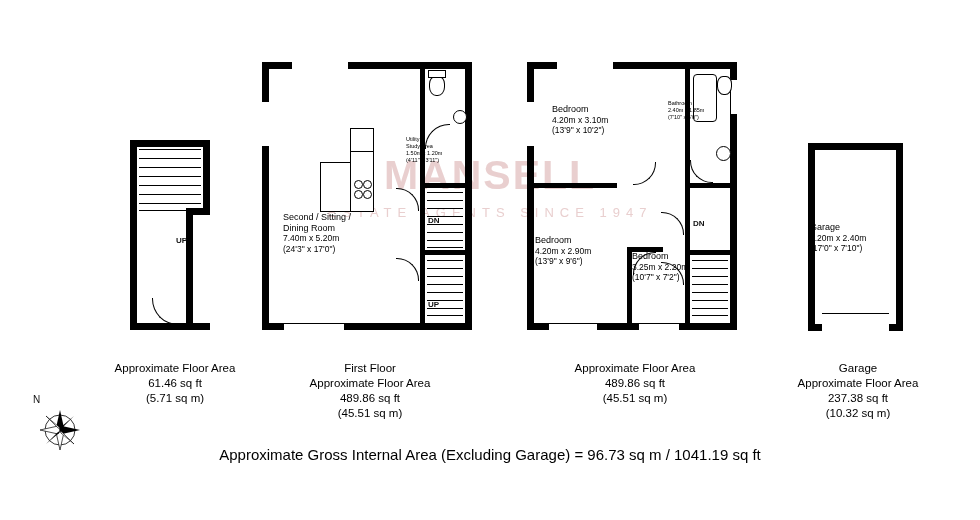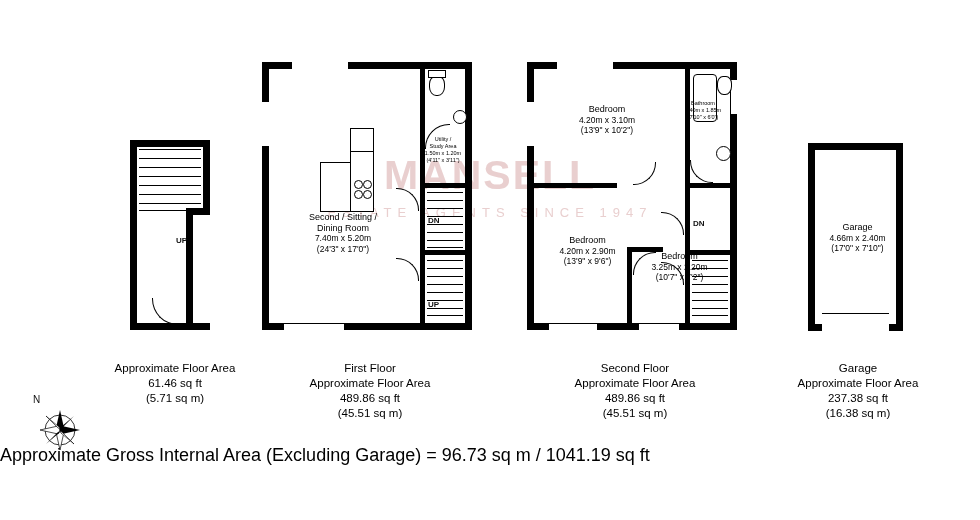--- a/index.html
+++ b/index.html
@@ -28,21 +28,20 @@
   .wm-l2{font-size:41px;font-weight:bold;letter-spacing:2px;line-height:44px;}
   .wm-l3{font-size:13px;letter-spacing:6px;margin-top:10px;}
 
   
   .plan{position:absolute;z-index:2;}
   .wall{position:absolute;background:#000;}
   .room{position:absolute;background:#fff;}
   .thin{position:absolute;background:#000;}
   .lbl{
     position:absolute;
-    text-align:center;
     font-size:8.5px;
     line-height:10.5px;
     color:#000;
     white-space:nowrap;
     z-index:4;
   }
   .lbl .nm{font-size:9px;font-weight:normal;}
 
   
   .cap{
@@ -51,22 +50,22 @@
     font-size:11.5px;
     line-height:15px;
     color:#000;
     z-index:3;
   }
 
   .footer{
     position:absolute;
     left:0;right:0;
     top:444px;
-    text-align:left;
-    font-size:18px;
+    text-align:center;
+    font-size:15px;
     line-height:22px;
     color:#000;
     z-index:3;
   }
 
   
   .compass{position:absolute;left:30px;top:398px;width:60px;height:60px;z-index:3;}
   .compass .n{position:absolute;left:3px;top:-4px;font-size:10px;}
 
   
@@ -259,47 +258,46 @@
     <div>(13'9" x 9'6")</div>
   </div>
 
   <div class="lbl" style="left:632px;top:251px;width:95px;">
     <div class="nm">Bedroom</div>
     <div>3.25m x 2.20m</div>
     <div>(10'7" x 7'2")</div>
   </div>
 
   <div class="cap" style="left:550px;top:361px;width:170px;">
-    <div>Second Floor</div>
     <div>Approximate Floor Area</div>
     <div>489.86 sq ft</div>
     <div>(45.51 sq m)</div>
   </div>
 
   <div class="plan" style="left:808px;top:143px;width:100px;height:192px;">
     <div class="wall" style="left:0;top:0;width:95px;height:7px;"></div>
     <div class="wall" style="left:0;top:0;width:7px;height:188px;"></div>
     <div class="wall" style="left:88px;top:0;width:7px;height:188px;"></div>
     <div class="wall" style="left:0;top:181px;width:95px;height:7px;"></div>
 
     <div class="room" style="left:14px;top:181px;width:67px;height:7px;"></div>
     <div class="thin" style="left:14px;top:170px;width:67px;height:1px;"></div>
   </div>
 
   <div class="lbl" style="left:810px;top:222px;width:95px;">
     <div class="nm">Garage</div>
-    <div>4.66m x 2.40m</div>
+    <div>5.20m x 2.40m</div>
     <div>(17'0" x 7'10")</div>
   </div>
 
   <div class="cap" style="left:773px;top:361px;width:170px;">
     <div>Garage</div>
     <div>Approximate Floor Area</div>
     <div>237.38 sq ft</div>
-    <div>(16.38 sq m)</div>
+    <div>(10.32 sq m)</div>
   </div>
 
   <div class="compass">
     <div class="n">N</div>
     <svg width="60" height="60" viewBox="0 0 60 60">
       <g stroke="#000" stroke-width="0.8" fill="none">
         <circle cx="30" cy="32" r="15"></circle>
       </g>
       <polygon points="30,12 34,30 30,33 26,30" fill="#000"></polygon>
       <polygon points="30,52 34,34 30,31 26,34" fill="#fff" stroke="#000" stroke-width="0.7"></polygon>

